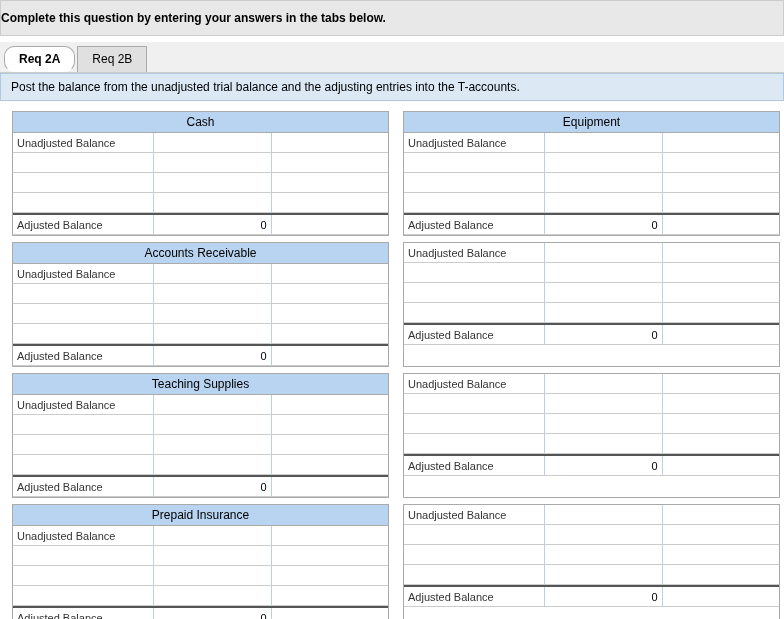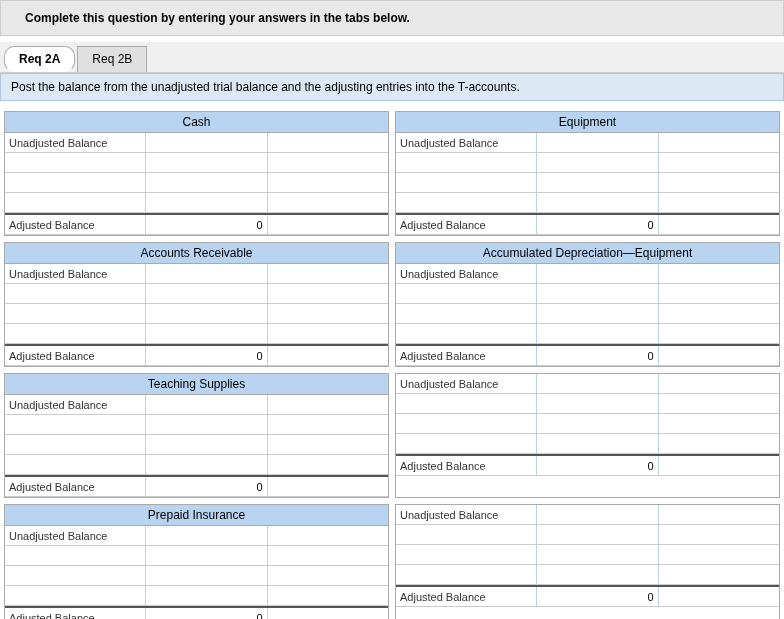--- a/index.html
+++ b/index.html
@@ -1,21 +1,21 @@
 <!DOCTYPE html>
 <html><head>
   <meta charset="utf-8">
   <style>
     * { box-sizing: border-box; margin: 0; padding: 0; }
     body { font-family: Arial, sans-serif; font-size: 12px; background: #fff; }
 
     .top-instruction {
       background: #e8e8e8;
       border: 1px solid #ccc;
-      padding: 10px 24px;
+      padding: 10px 0;
       font-weight: bold;
       font-size: 12px;
       margin-bottom: 6px;
     }
 
     .tabs-bar {
       display: flex;
       gap: 0;
       margin-bottom: 0;
       padding: 4px 4px 0 4px;
@@ -51,20 +51,21 @@
     .accounts-grid {
       display: grid;
       grid-template-columns: 1fr 1fr;
       gap: 6px;
       padding: 4px 4px;
     }
 
     .t-account {
       border: 1px solid #aaa;
       background: #fff;
+      margin-left: 8px;
     }
 
     .t-account-header {
       background: #b8d4f0;
       text-align: center;
       padding: 3px 4px;
       font-size: 12px;
       font-weight: normal;
       border-bottom: 1px solid #aaa;
     }
@@ -208,21 +209,20 @@
         <input class="row-input" type="text" style="">
         <input class="row-input" type="text" style="">
       </div>
       <div class="t-account-row balance-row">
       <div class="row-label">Adjusted Balance</div>
       <div class="balance-value">0</div>
       <input class="row-input" type="text" style="">
     </div>
     </div>
     <div class="t-account">
-      <div class="t-account-header">Accumulated Depreciation—Equipment</div>
       <div class="t-account-row">
       <div class="row-label">Unadjusted Balance</div>
       <input class="row-input" type="text" style="">
       <input class="row-input" type="text" style="">
     </div>
       <div class="t-account-row">
         <div class="row-label"></div>
         <input class="row-input" type="text" style="">
         <input class="row-input" type="text" style="">
       </div>

